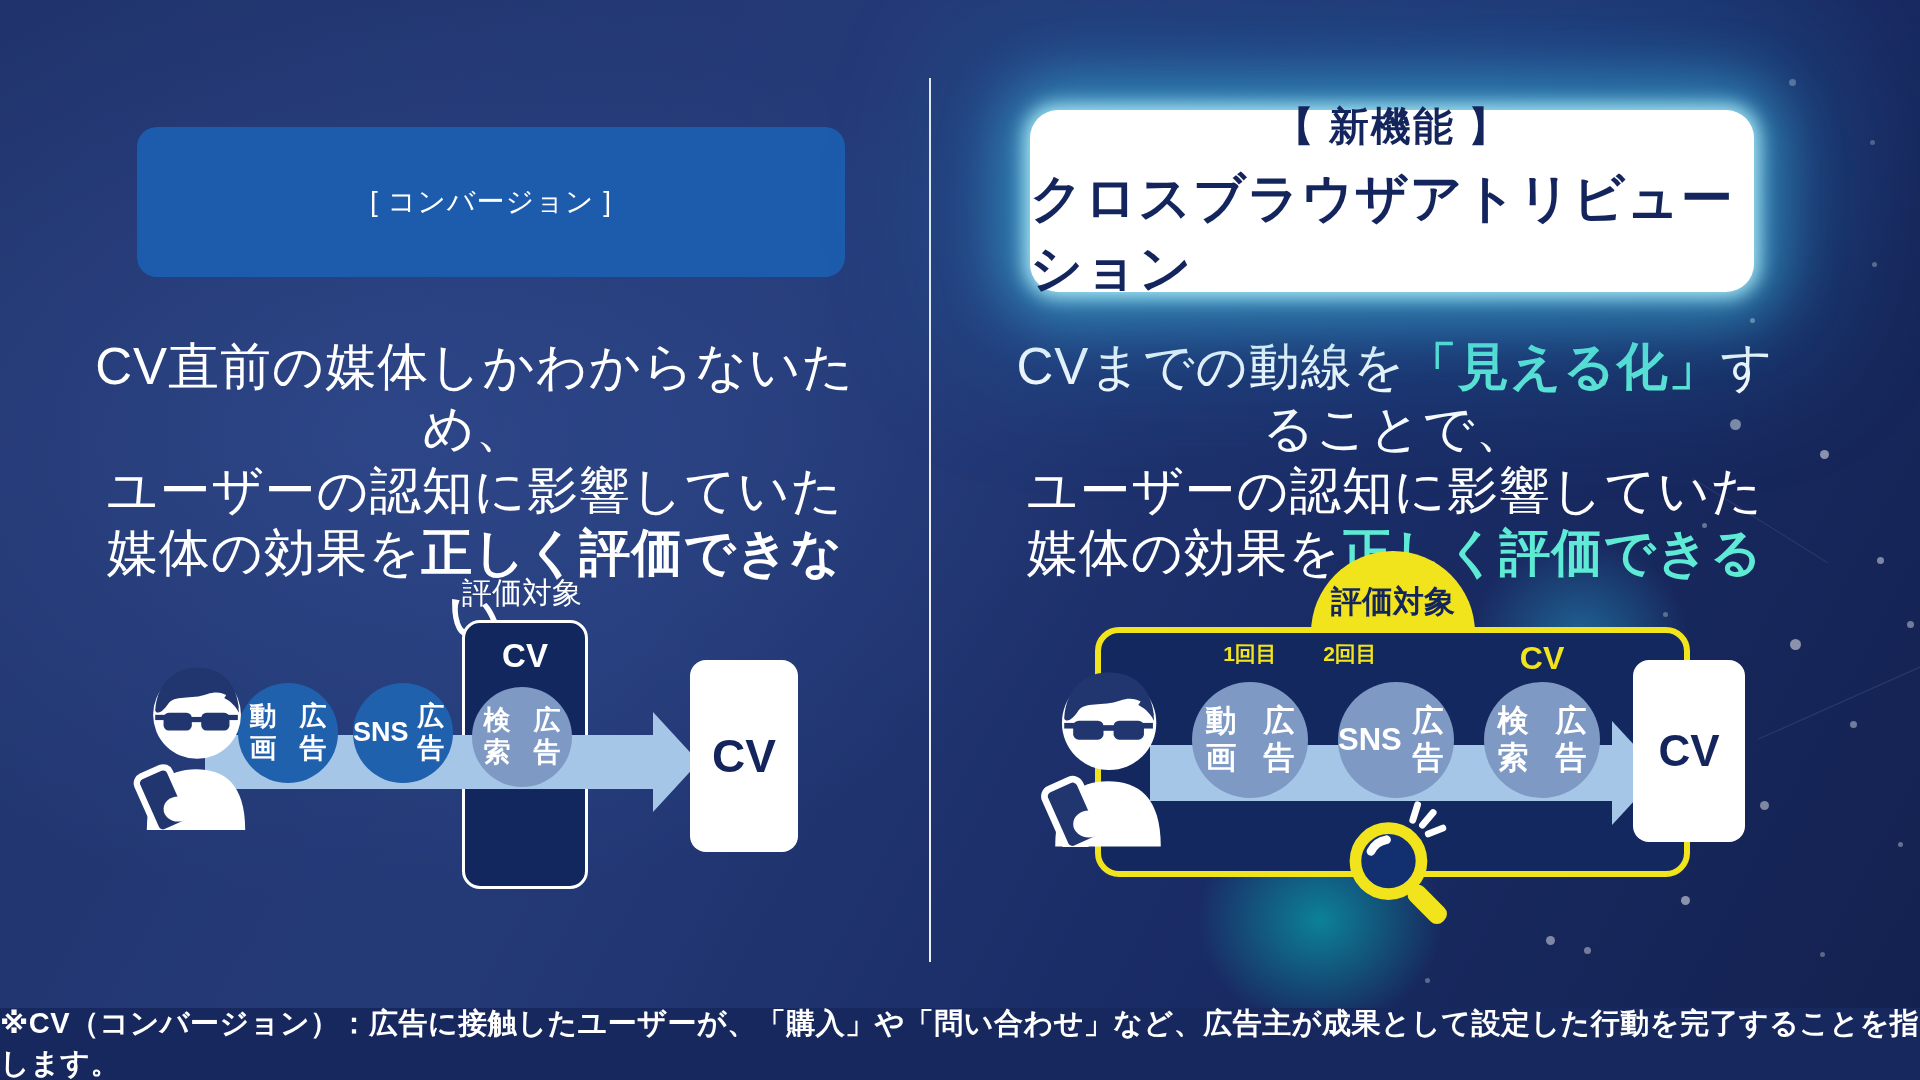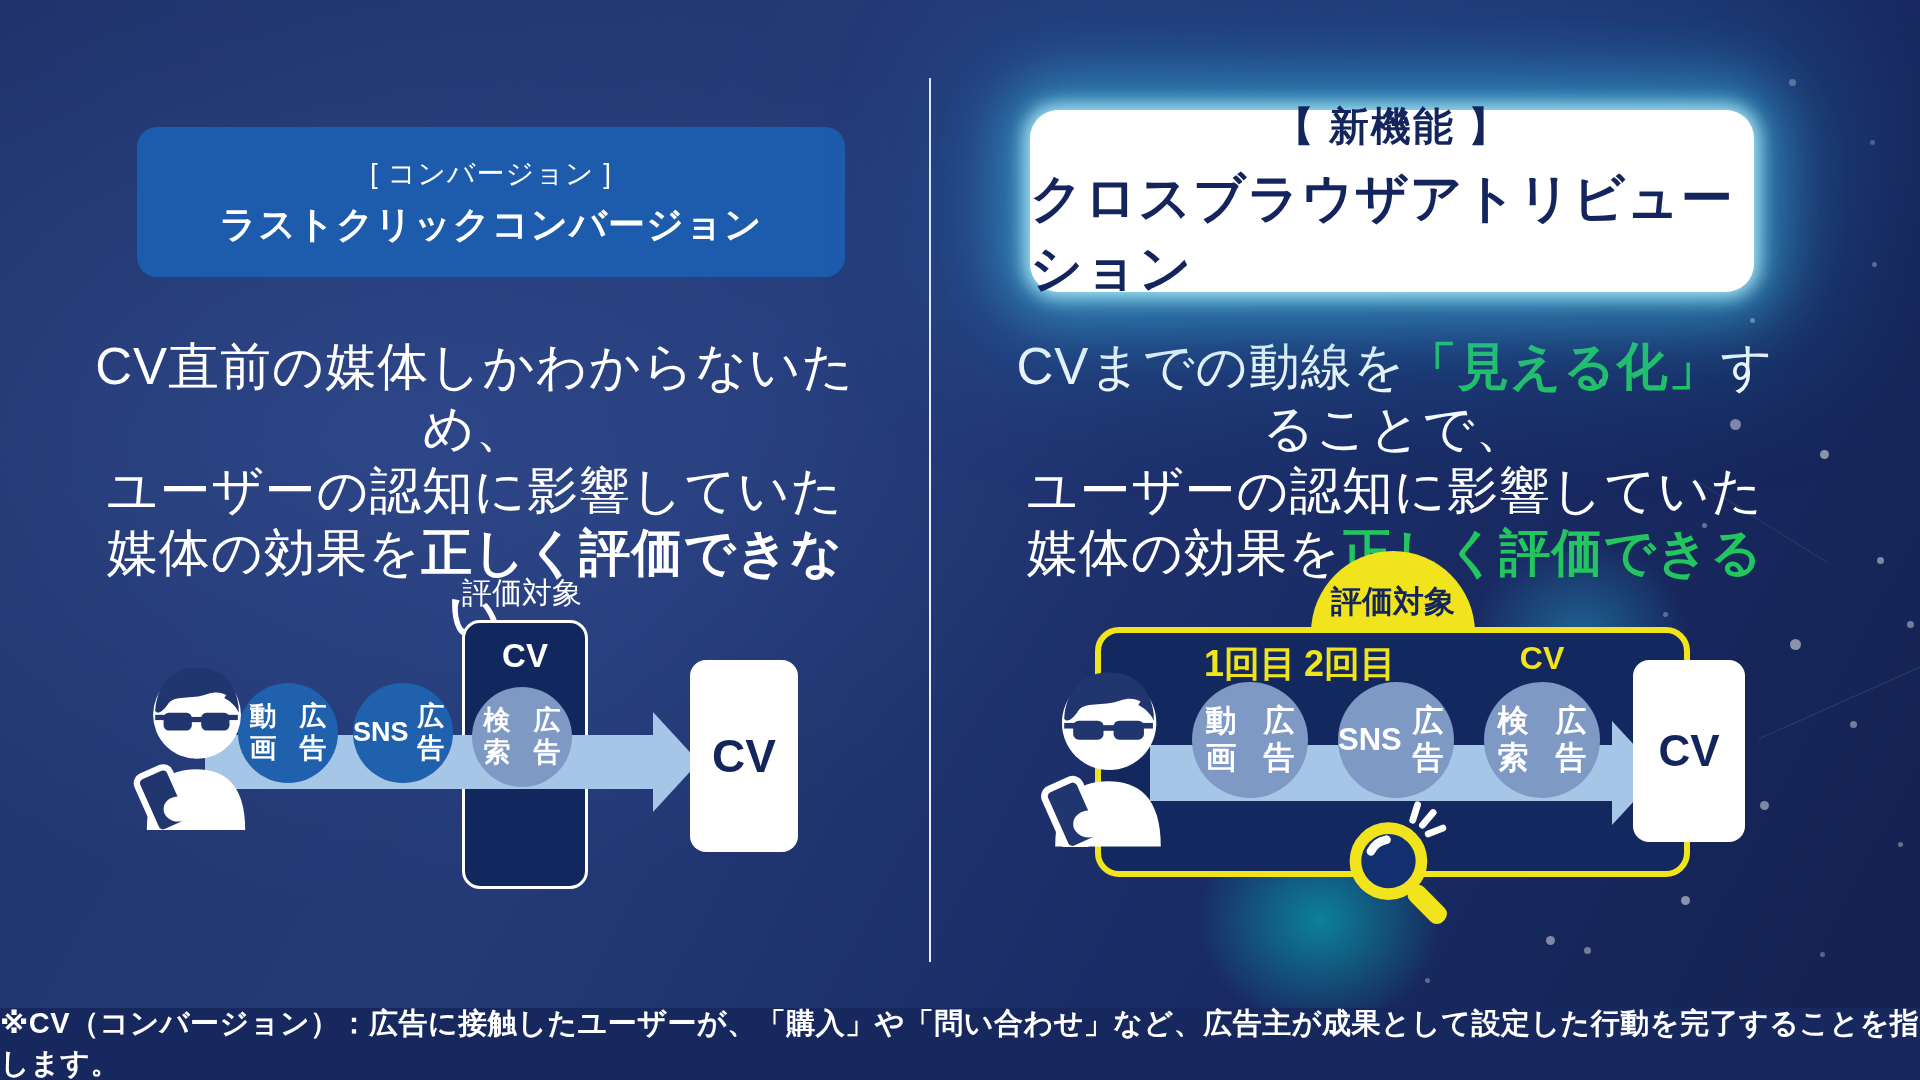--- a/index.html
+++ b/index.html
@@ -37,21 +37,21 @@
   .divider{left:929px;top:78px;width:2px;height:884px;background:rgba(255,255,255,.92);}
 
   
   .lp-header{left:137px;top:127px;width:708px;height:150px;background:#1D5CAC;border-radius:20px;
       display:flex;flex-direction:column;align-items:center;justify-content:center;gap:7px;}
   .lp-tag{font-size:28px;font-weight:500;letter-spacing:1px;}
   .lp-title{font-size:37px;font-weight:800;letter-spacing:1px;}
   .desc{width:780px;text-align:center;font-size:51px;line-height:62px;font-weight:500;letter-spacing:1px;}
   .lp-desc{left:85px;top:336px;}
   .desc .b{font-weight:800;}
-  .desc .y{font-weight:800;color:#22c55e;}
+  .desc .y{font-weight:800;color:#5eead4;}
 
   .eval-label-plain{left:432px;top:573px;width:180px;text-align:center;font-size:30px;font-weight:500;}
   .lp-eval-box{left:462px;top:620px;width:120px;height:263px;background:#12275E;
       border:3px solid #fff;border-radius:18px;z-index:1;}
   .lp-eval-cv{position:absolute;left:0;top:14px;width:100%;text-align:center;
       font-size:33px;font-weight:800;}
   .band{background:#A6C6E8;z-index:2;}
   .lp-band{left:205px;top:735px;width:450px;height:54px;}
   .ahead{width:0;height:0;z-index:2;}
   .lp-ahead{left:653px;top:712px;border-top:50px solid transparent;border-bottom:50px solid transparent;
@@ -80,21 +80,21 @@
   .rp-desc{left:1005px;top:336px;}
   .rp-dome{left:1311px;top:551px;width:164px;height:82px;background:#F2E41C;
       border-radius:82px 82px 0 0;display:flex;align-items:flex-end;justify-content:center;
       padding-bottom:10px;box-sizing:border-box;color:#13255C;font-size:31px;font-weight:800;z-index:3;}
   .rp-box{left:1095px;top:627px;width:595px;height:250px;background:#13285E;
       border:6px solid #F2E41C;border-radius:24px;box-sizing:border-box;z-index:2;}
   .rp-band{left:1150px;top:745px;width:462px;height:56px;z-index:3;}
   .rp-ahead{left:1612px;top:721px;border-top:52px solid transparent;border-bottom:52px solid transparent;
       border-left:48px solid #A6C6E8;z-index:3;}
   .touch-label{position:absolute;width:140px;text-align:center;color:#F2E41C;
-      font-size:36px;font-weight:800;z-index:4;top:640px;}
+      font-size:21px;font-weight:800;z-index:4;top:640px;}
   .tl-1{left:1180px;}
   .tl-2{left:1280px;}
   .tl-3{left:1472px;font-size:32px;}
   .c-lg{width:116px;height:116px;font-size:31px;}
   .rp-c1{left:1192px;top:682px;}
   .rp-c2{left:1338px;top:682px;}
   .rp-c3{left:1484px;top:682px;}
   .rp-user{left:1035px;top:655px;width:146px;height:192px;z-index:5;}
   .rp-cv{left:1633px;top:660px;width:112px;height:182px;font-size:44px;}
   .magnifier{left:1336px;top:795px;width:136px;height:140px;z-index:6;}
@@ -111,21 +111,20 @@
   <div class="bg"></div>
   <div class="abs particles"></div>
   <div class="cline cline1"></div>
   <div class="cline cline2"></div>
   <div class="glow glow-teal"></div>
   <div class="glow glow-cyan"></div>
   <div class="abs divider"></div>
 
   <div class="abs lp-header">
     <div class="lp-tag">[ コンバージョン ]</div>
-    <div class="lp-title">ラストクリックコンバージョン</div>
   </div>
 
   <div class="abs desc lp-desc">
     <div><span>CV直前の媒体しかわからないため、</span></div>
     <div><span>ユーザーの認知に影響していた</span></div>
     <div><span>媒体の効果を</span><span class="b">正しく評価できない</span></div>
   </div>
 
   <div class="abs eval-label-plain">評価対象</div>
 

